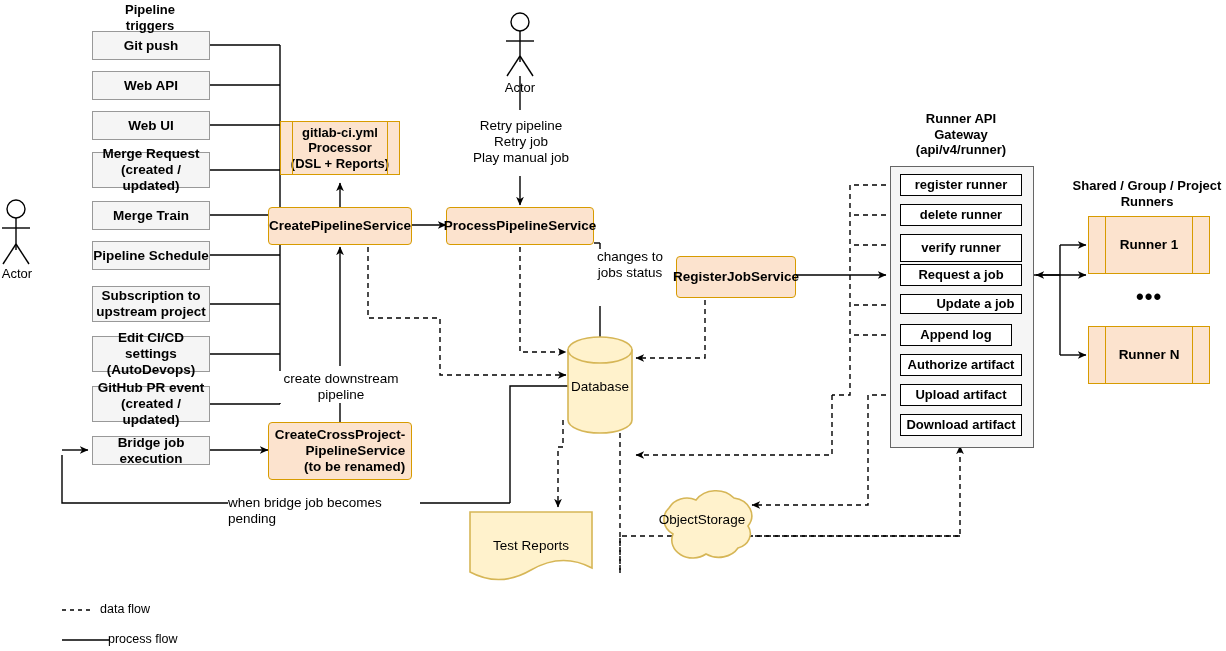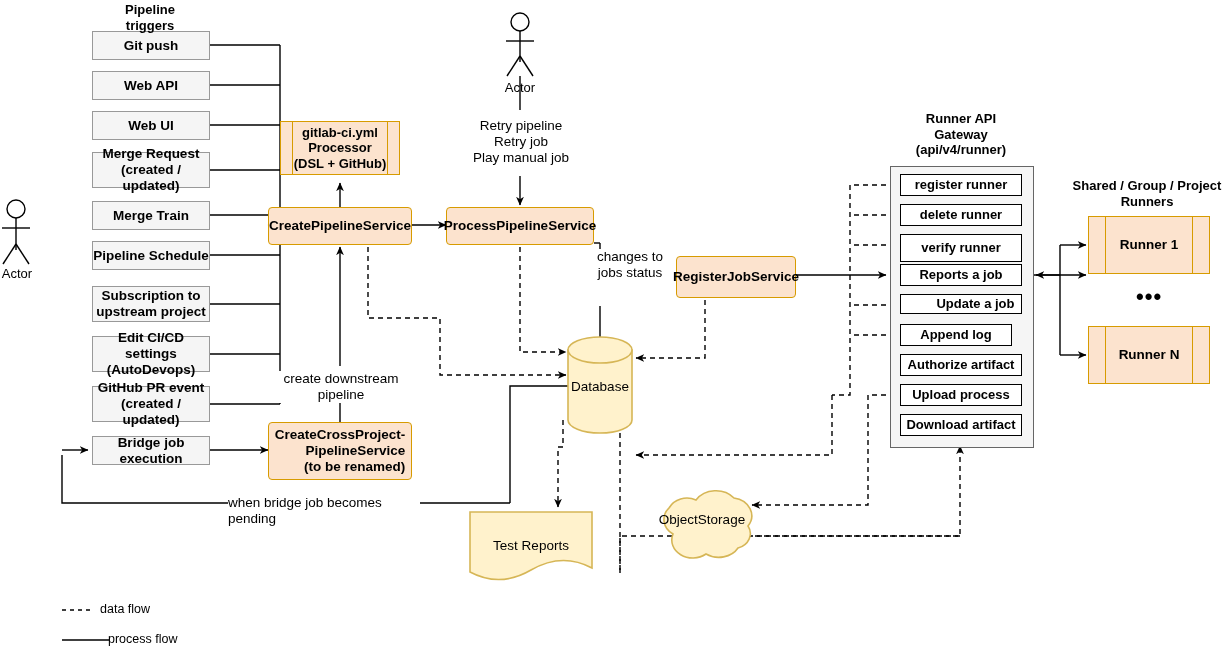--- a/index.html
+++ b/index.html
@@ -275,21 +275,21 @@
 (AutoDevops)</div>
 <div class="node trigger-box" style="left:92px; top:386px; width:118px; height:36px;">GitHub PR event
 (created / updated)</div>
 <div class="node trigger-box" style="left:92px; top:436px; width:118px; height:29px;">Bridge job execution</div>
 
 <div class="actor-label" style="left:0px; top:266px; width:34px;">Actor</div>
 <div class="actor-label" style="left:494px; top:80px; width:52px;">Actor</div>
 
 <div class="node process-box" style="left:280px; top:121px; width:120px; height:54px; position:absolute;">gitlab-ci.yml
 Processor
-(DSL + GitHub)</div>
+(DSL + Reports)</div>
 
 <div class="node service-box" style="left:268px; top:207px; width:144px; height:38px;">CreatePipelineService</div>
 
 <div class="node service-box" style="left:446px; top:207px; width:148px; height:38px;">ProcessPipelineService</div>
 
 <div class="node service-box" style="left:268px; top:422px; width:144px; height:58px;">CreateCrossProject-
 PipelineService
 (to be renamed)</div>
 
 <div class="node service-box" style="left:676px; top:256px; width:120px; height:42px;">RegisterJobService</div>
@@ -309,25 +309,25 @@
 
 <div class="caption" style="left:896px; top:111px; width:130px;">Runner API
 Gateway
 (api/v4/runner)</div>
 
 <div class="gateway-panel" style="left:890px; top:166px; width:142px; height:280px;"></div>
 
 <div class="node api-box" style="left:900px; top:174px; width:122px; height:22px;">register runner</div>
 <div class="node api-box" style="left:900px; top:204px; width:122px; height:22px;">delete runner</div>
 <div class="node api-box" style="left:900px; top:234px; width:122px; height:28px;">verify runner</div>
-<div class="node api-box" style="left:900px; top:264px; width:122px; height:22px;">Reports a job</div>
+<div class="node api-box" style="left:900px; top:264px; width:122px; height:22px;">Request a job</div>
 <div class="node api-box" style="left:900px; top:294px; width:122px; height:20px;padding-left:29px;">Update a job</div>
 <div class="node api-box" style="left:900px; top:324px; width:112px; height:22px;">Append log</div>
 <div class="node api-box" style="left:900px; top:354px; width:122px; height:22px;">Authorize artifact</div>
-<div class="node api-box" style="left:900px; top:384px; width:122px; height:22px;">Upload process</div>
+<div class="node api-box" style="left:900px; top:384px; width:122px; height:22px;">Upload artifact</div>
 <div class="node api-box" style="left:900px; top:414px; width:122px; height:22px;">Download artifact</div>
 
 <div class="caption" style="left:1072px; top:178px; width:150px;">Shared / Group / Project
 Runners</div>
 
 <div class="node runner-box" style="left:1088px; top:216px; width:122px; height:58px; position:absolute;">Runner 1</div>
 <div class="ellipsis" style="left:1136px; top:284px;">•••</div>
 <div class="node runner-box" style="left:1088px; top:326px; width:122px; height:58px; position:absolute;">Runner N</div>
 
 <div class="legend-label" style="left:100px; top:602px;">data flow</div>

